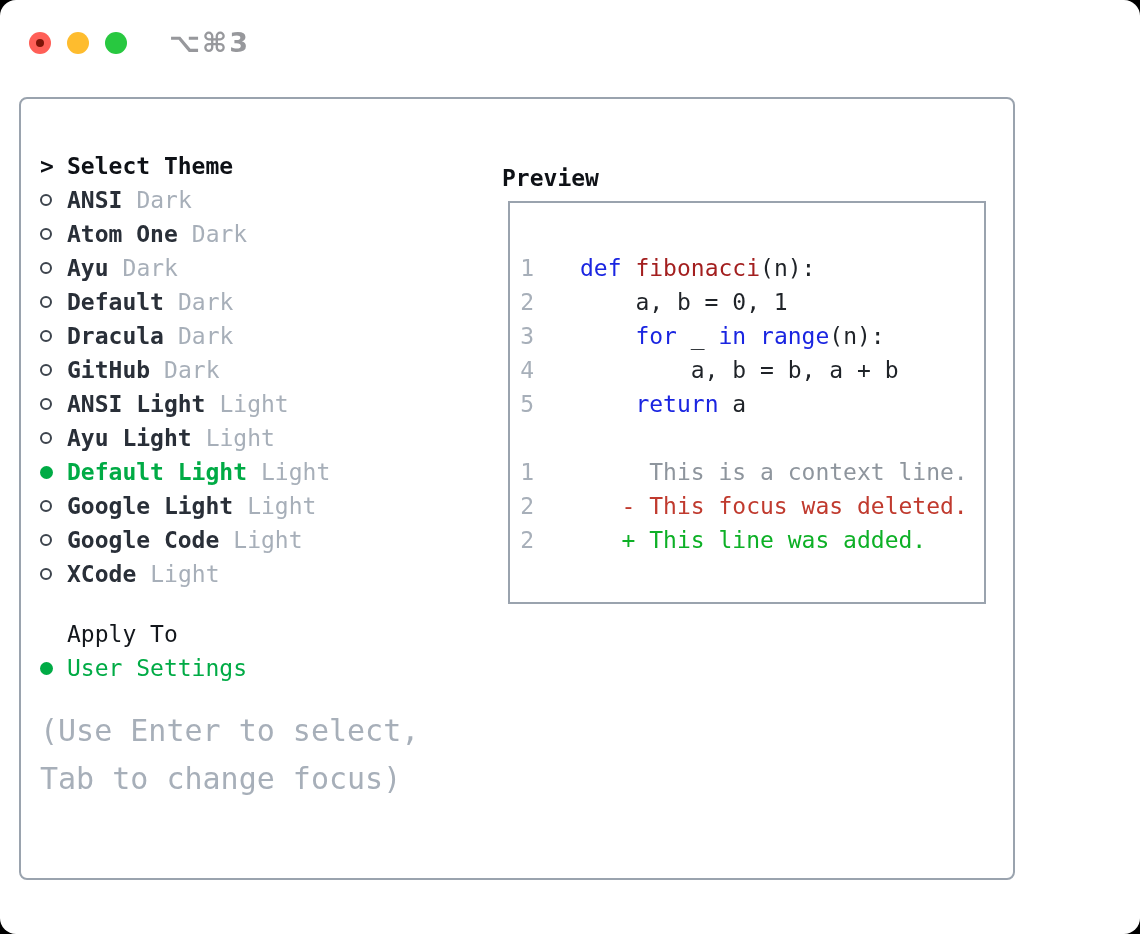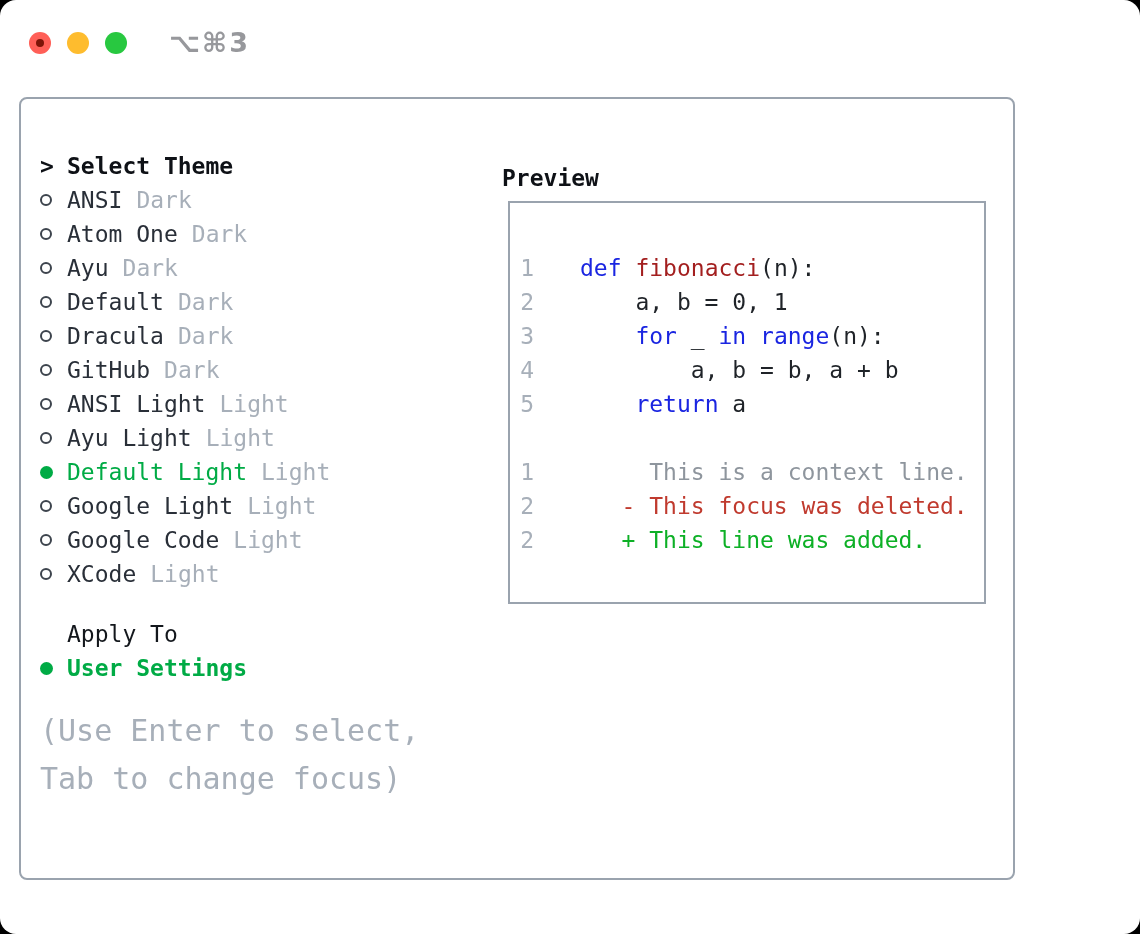--- a/index.html
+++ b/index.html
@@ -27,25 +27,25 @@
     position:absolute;left:19px;top:97px;width:996px;height:783px;box-sizing:border-box;
     border:2px solid var(--c-border);border-radius:8px;background:#fff;
   }
   .left{position:absolute;left:19px;top:50px;}
   .row{display:flex;align-items:center;height:34px;font-size:23px;line-height:34px;white-space:pre;}
   .marker{width:27px;flex:none;display:flex;align-items:center;}
   .prefix{font-weight:bold;color:#0e1116;font-size:23px;}
   .circ{width:12px;height:12px;box-sizing:border-box;border:2px solid #3d444d;border-radius:50%;}
   .circ.sel{width:13px;height:13px;border:none;background:var(--c-selected);}
   .title-bold{font-weight:bold;color:#0e1116;}
-  .theme-name{color:#292f38;}
+  .theme-name{color:#292f38;font-weight:bold;}
   .theme-name.sel{color:var(--c-selected);}
   .variant{color:var(--c-muted);padding-left:14px;}
   .section-title{margin-top:26px;color:#13171c;}
-  .opt-label{color:#292f38;font-weight:bold;}
+  .opt-label{color:#292f38;}
   .opt-label.sel{color:var(--c-selected);}
   .help{
     margin-top:22px;width:416px;font-size:30px;line-height:48px;color:var(--c-muted);
     white-space:normal;
   }
   
   .preview-title{
     position:absolute;left:481px;top:62px;height:34px;line-height:34px;
     font-size:23px;font-weight:bold;color:#0e1116;
   }

